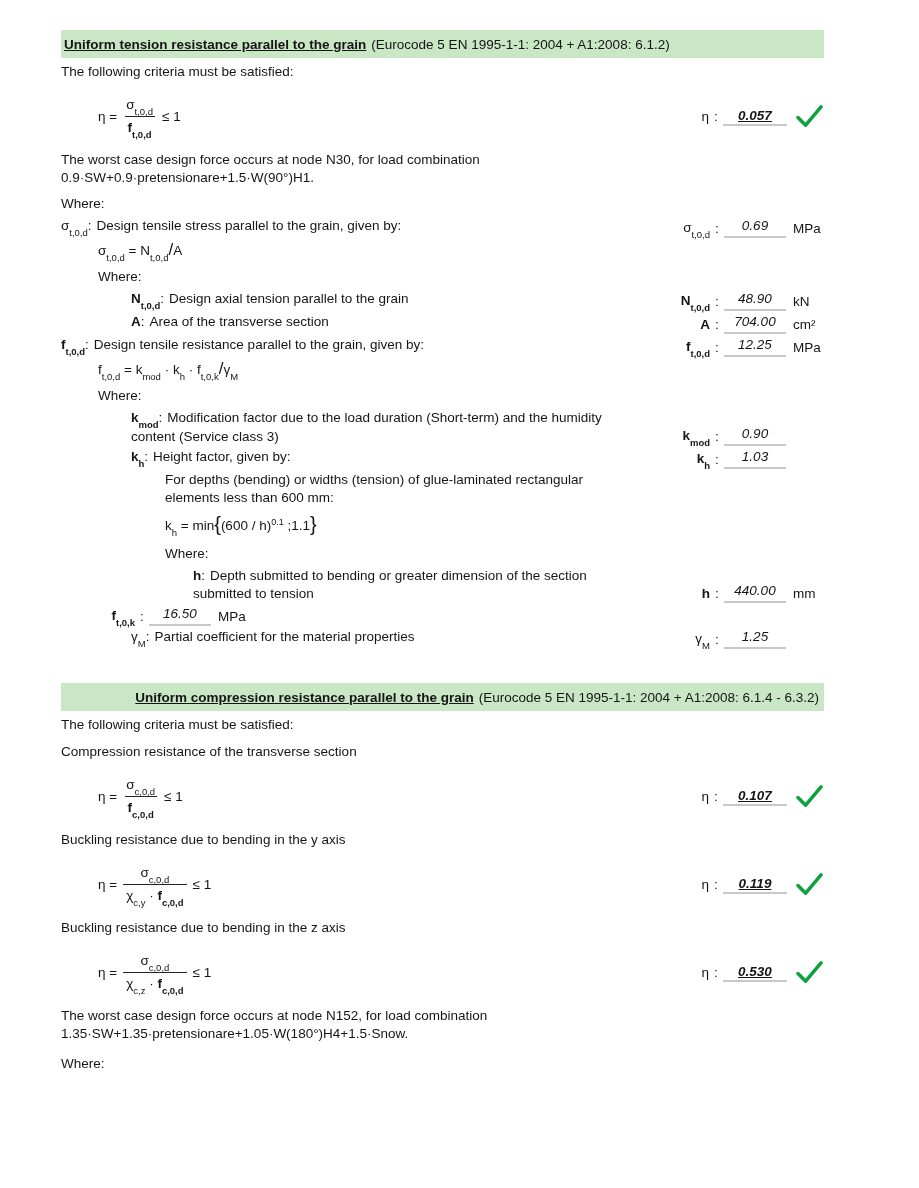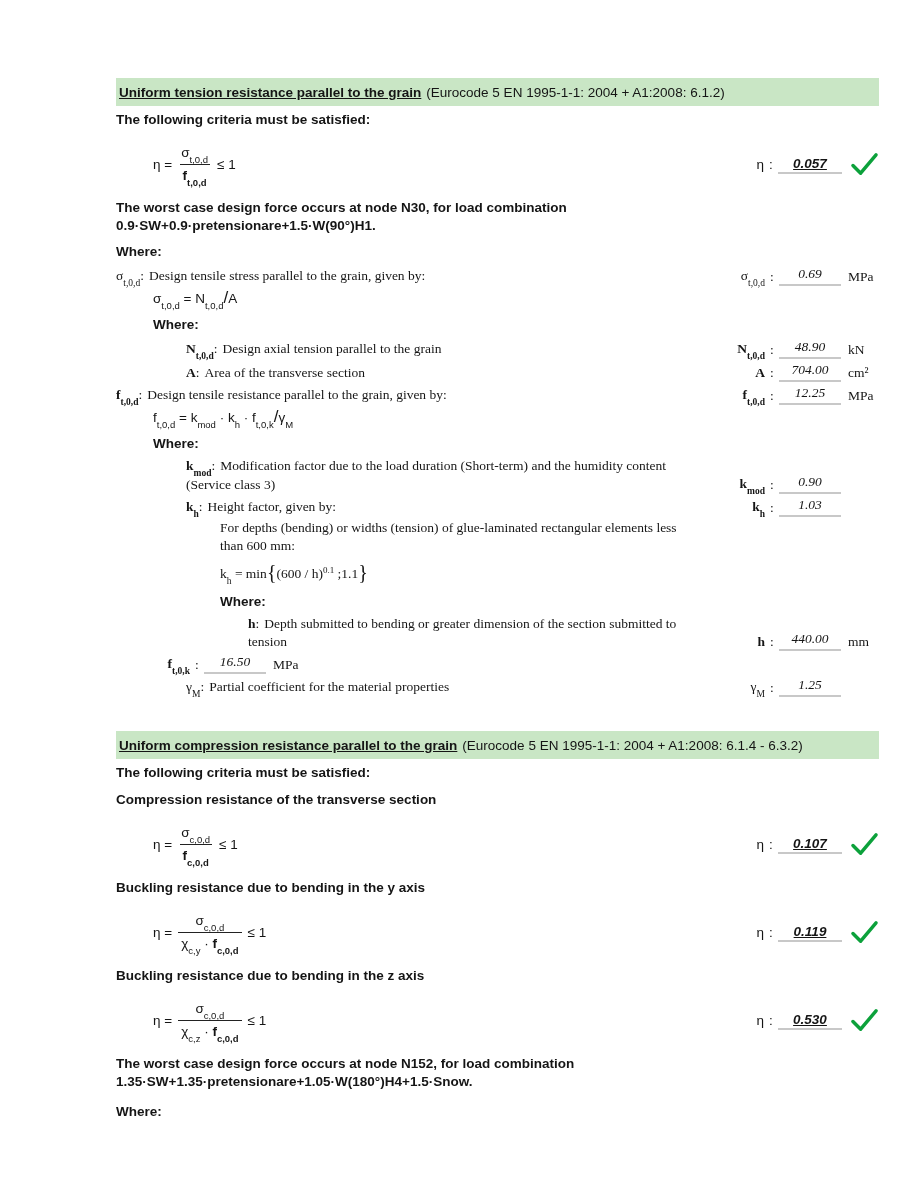--- a/index.html
+++ b/index.html
@@ -8,40 +8,40 @@
     --underline:#c8c8c8;
     --text:#151515;
   }
   *{box-sizing:border-box;}
   html,body{margin:0;padding:0;}
   body{
     width:919px;height:1188px;background:#ffffff;overflow:hidden;
     font-family:"Liberation Sans", sans-serif;
     font-size:13.5px;color:var(--text);
   }
-  .doc{width:763px;margin-left:116px;padding-top:78px;}
+  .doc{width:763px;margin-left:61px;padding-top:30px;}
 
   
   .band{background:var(--header_bg);padding:4px 5px 3px 3px;line-height:21px;margin-bottom:5px;}
   .band-title{font-weight:bold;text-decoration:underline;}
   .band-ref{margin-left:5px;}
 
-  .p{margin:0;line-height:18px;font-weight:bold;}
+  .p{margin:0;line-height:18px;}
   .mt8{margin-top:8px;}
   .mt9{margin-top:9px;}
   .mb4{margin-bottom:4px;}
 
   
   .ind1{padding-left:37px;}
   .ind2{padding-left:70px;}
   .ind3{padding-left:104px;}
   .ind4{padding-left:132px;}
 
   
-  .row{display:flex;align-items:flex-end;line-height:18px;margin-bottom:2px;font-family:Liberation Serif, serif;}
+  .row{display:flex;line-height:18px;margin-bottom:2px;}
   .lbl{flex:1;}
   .val{display:flex;align-items:flex-end;width:188px;flex-shrink:0;}
   .val.eta{align-items:center;width:196px;}
   .vsym{flex:1;text-align:right;white-space:nowrap;}
   .vcolon{width:14px;text-align:center;}
   .vfield{width:62px;text-align:center;border-bottom:2px solid var(--underline);
           font-style:italic;padding-bottom:1px;white-space:nowrap;}
   .val.eta .vfield{font-weight:bold;width:64px;text-decoration:underline;}
   .vunit{width:38px;padding-left:7px;white-space:nowrap;}
 
@@ -169,21 +169,21 @@
         <span class="vfield">1.03</span>
         <span class="vunit"></span>
       </div>
   </div>
 
   <div class="row">
     <div class="lbl ind3">For depths (bending) or widths (tension) of glue-laminated rectangular elements less than 600 mm:</div>
     <div class="val"></div>
   </div>
 
-  <div class="fml ind3" style="margin:8px 0 10px;font-family:Liberation Serif, serif;"><span>k</span><span class="sb">h</span><span> = min</span><span class="brace">{</span><span>(600 / h)</span><span class="sp">0.1</span><span> ;1.1</span><span class="brace">}</span></div>
+  <div class="fml ind3" style="margin:8px 0 10px;"><span>k</span><span class="sb">h</span><span> = min</span><span class="brace">{</span><span>(600 / h)</span><span class="sp">0.1</span><span> ;1.1</span><span class="brace">}</span></div>
 
   <p class="p ind3 mb4">Where:</p>
 
   <div class="row">
     <div class="lbl ind4"><span class="b">h</span><span class="colon">:</span><span>Depth submitted to bending or greater dimension of the section submitted to tension</span></div>
     <div class="val">
         <span class="vsym"><span class="b">h</span></span>
         <span class="vcolon">:</span>
         <span class="vfield">440.00</span>
         <span class="vunit">mm</span>
@@ -202,21 +202,21 @@
   <div class="row">
     <div class="lbl ind2"><span>γ</span><span class="sb">M</span><span class="colon">:</span><span>Partial coefficient for the material properties</span></div>
     <div class="val">
         <span class="vsym"><span>γ</span><span class="sb">M</span></span>
         <span class="vcolon">:</span>
         <span class="vfield">1.25</span>
         <span class="vunit"></span>
       </div>
   </div>
 
-  <div class="band" style="margin-top:34px;">
+  <div class="band" style="margin-top:34px;text-align:right;">
     <span class="band-title">Uniform compression resistance parallel to the grain</span><span class="band-ref">(Eurocode 5 EN 1995-1-1: 2004 + A1:2008: 6.1.4 - 6.3.2)</span>
   </div>
 
   <p class="p">The following criteria must be satisfied:</p>
   <p class="p mt9">Compression resistance of the transverse section</p>
 
   <div class="frow">
     <div class="fleft ind1">
       <span class="fwrap">
           <span>η =</span>

